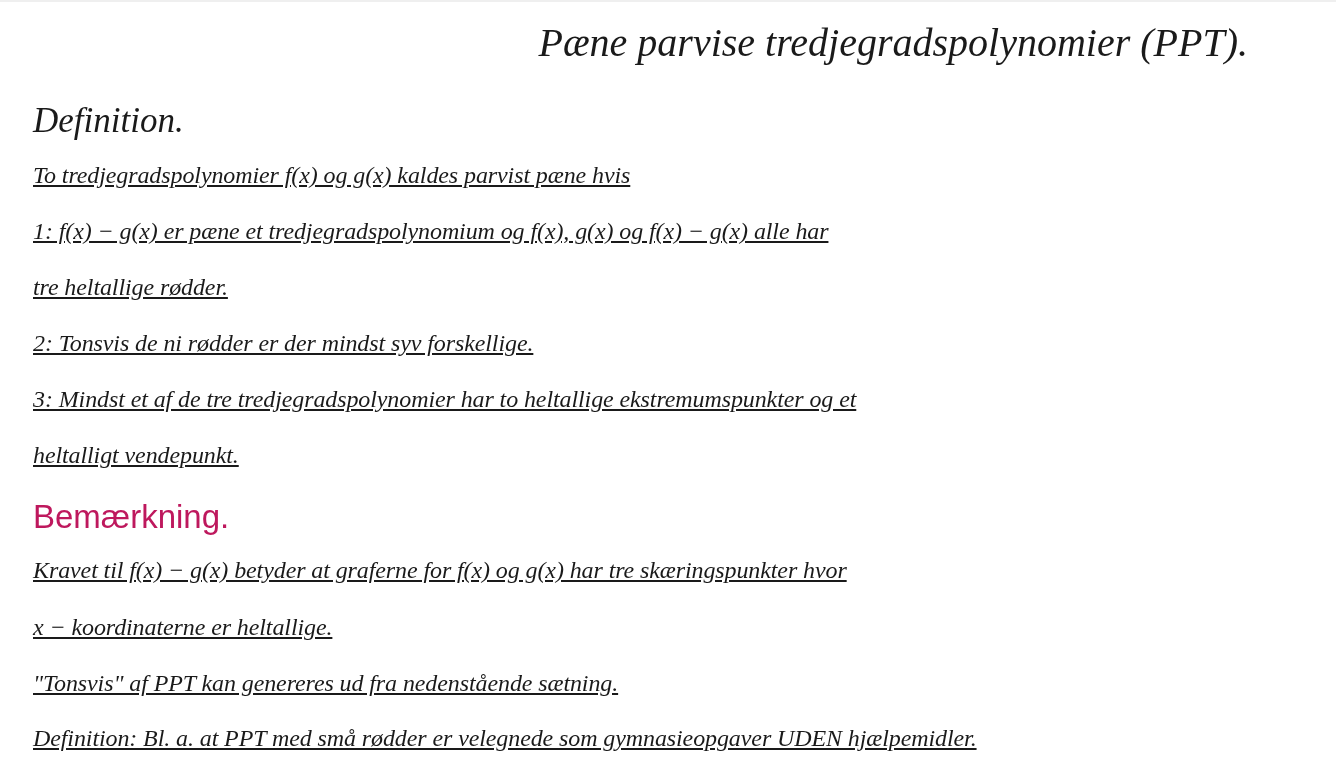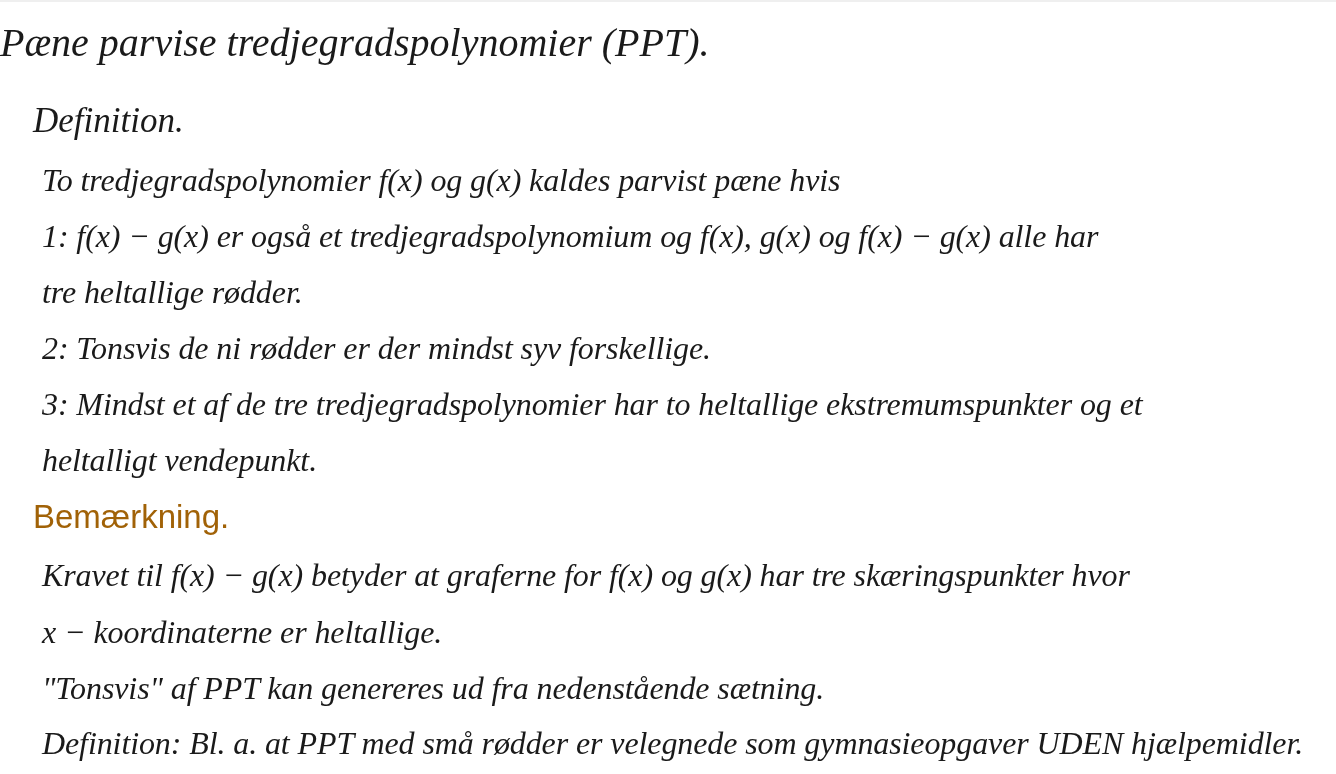--- a/index.html
+++ b/index.html
@@ -24,48 +24,49 @@
     font-weight: 400;
     white-space: nowrap;
   }
   .doc-title {
     position: absolute;
     left: 0;
     width: 1248px;
     top: 17px;
     font-size: 40px;
     line-height: 1.2;
-    text-align: left;
+    text-align: right;
   }
   .section-heading-italic {
     position: absolute;
     left: 33px;
     top: 98px;
     font-size: 35px;
     line-height: 1.2;
     text-align: center;
   }
   .body-line {
     position: absolute;
-    left: 42px;
-    font-size: 32px;
+    left: 33px;
+    font-size: 24px;
     line-height: 1.3;
     letter-spacing: -0.1px;
+    text-decoration: underline;
   }
   .sans-heading {
     position: absolute;
     left: 33px;
     top: 495px;
     font-family: "Liberation Sans", "DejaVu Sans", sans-serif;
     font-style: normal;
     font-weight: 400;
     font-size: 33px;
     line-height: 1.2;
     white-space: nowrap;
-    color: #a16207;
+    color: #be185d;
   }
   
   .y-intro   { top: 158px; }
   .y-c1a     { top: 214px; }
   .y-c1b     { top: 270px; }
   .y-c2      { top: 326px; }
   .y-c3a     { top: 382px; text-align: center; }
   .y-c3b     { top: 438px; }
   .y-r1      { top: 553px; }
   .y-r2      { top: 610px; text-align: center; }
@@ -76,21 +77,21 @@
 <body>
 
 <div id="page">
 
   <div class="serif-italic doc-title">Pæne parvise tredjegradspolynomier (PPT).</div>
 
   <div class="serif-italic section-heading-italic">Definition.</div>
 
   <div class="serif-italic body-line y-intro">To tredjegradspolynomier f(x) og g(x) kaldes parvist pæne hvis</div>
 
-  <div class="serif-italic body-line y-c1a">1: f(x) − g(x) er også et tredjegradspolynomium og f(x), g(x) og f(x) − g(x) alle har</div>
+  <div class="serif-italic body-line y-c1a">1: f(x) − g(x) er pæne et tredjegradspolynomium og f(x), g(x) og f(x) − g(x) alle har</div>
 
   <div class="serif-italic body-line y-c1b">tre heltallige rødder.</div>
 
   <div class="serif-italic body-line y-c2">2: Tonsvis de ni rødder er der mindst syv forskellige.</div>
 
   <div class="serif-italic body-line y-c3a">3: Mindst et af de tre tredjegradspolynomier har to heltallige ekstremumspunkter og et</div>
 
   <div class="serif-italic body-line y-c3b">heltalligt vendepunkt.</div>
 
   <div class="sans-heading">Bemærkning.</div>

